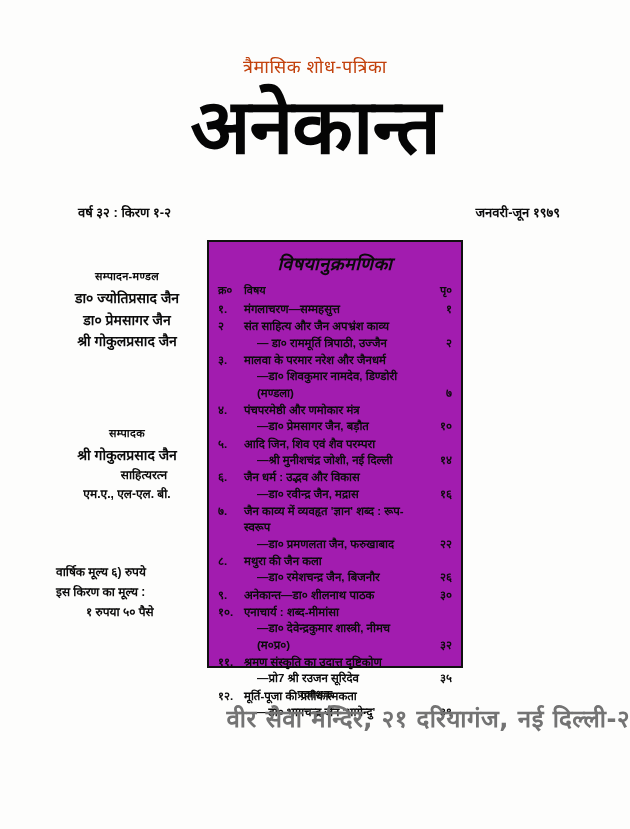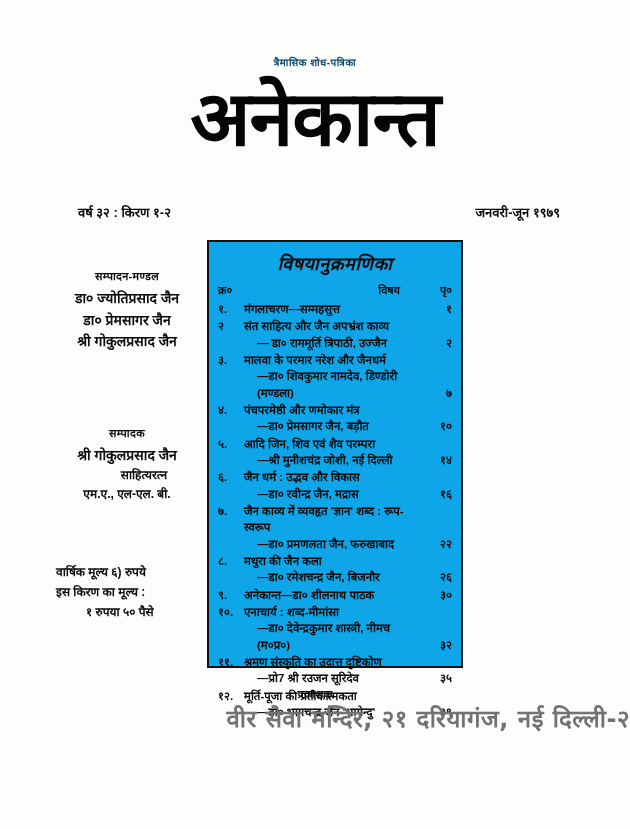--- a/index.html
+++ b/index.html
@@ -23,24 +23,24 @@
 
   
   .masthead {
     position: absolute;
     top: 58px;
     left: 0;
     right: 0;
     text-align: center;
   }
   .kicker {
-    font-size: 10px;
-    font-weight: 700;
+    font-size: 18px;
+    font-weight: 400;
     letter-spacing: 0.5px;
-    color: #0c4a6e;
+    color: #c2410c;
     line-height: 1;
   }
   .journal-title {
     margin-top: 14px;
     font-family: "DejaVu Sans", sans-serif;
     font-size: 76px;
     font-weight: 700;
     line-height: 0.98;
     letter-spacing: -1px;
     color: #050505;
@@ -117,41 +117,41 @@
   
   .toc-box {
     position: absolute;
     left: 207px;
     top: 240px;
     width: 256px;
     height: 428px;
     border: 2px solid #111;
     box-sizing: border-box;
     padding: 7px 9px 0 9px;
-    background: #0ea5e9;
+    background: #a21caf;
   }
   .toc-title {
     text-align: center;
     font-size: 18px;
     font-weight: 700;
     font-style: italic;
     font-family: "DejaVu Sans", sans-serif;
     letter-spacing: 0.5px;
     margin: 2px 0 7px 0;
   }
   .toc-head {
     display: flex;
     font-size: 11px;
     font-weight: 700;
     margin-bottom: 4px;
   }
   .col-num { width: 26px; flex: 0 0 26px; }
   .col-subj { flex: 1 1 auto; }
   .col-page { width: 26px; flex: 0 0 26px; text-align: right; }
-  .toc-head .col-subj { text-align: right; padding-right: 26px; }
+  .toc-head .col-subj { text-align: left; padding-right: 26px; }
 
   .toc-list {
     margin: 0;
     padding: 0;
     list-style: none;
   }
   .toc-row {
     display: flex;
     align-items: flex-start;
     font-size: 11.5px;

